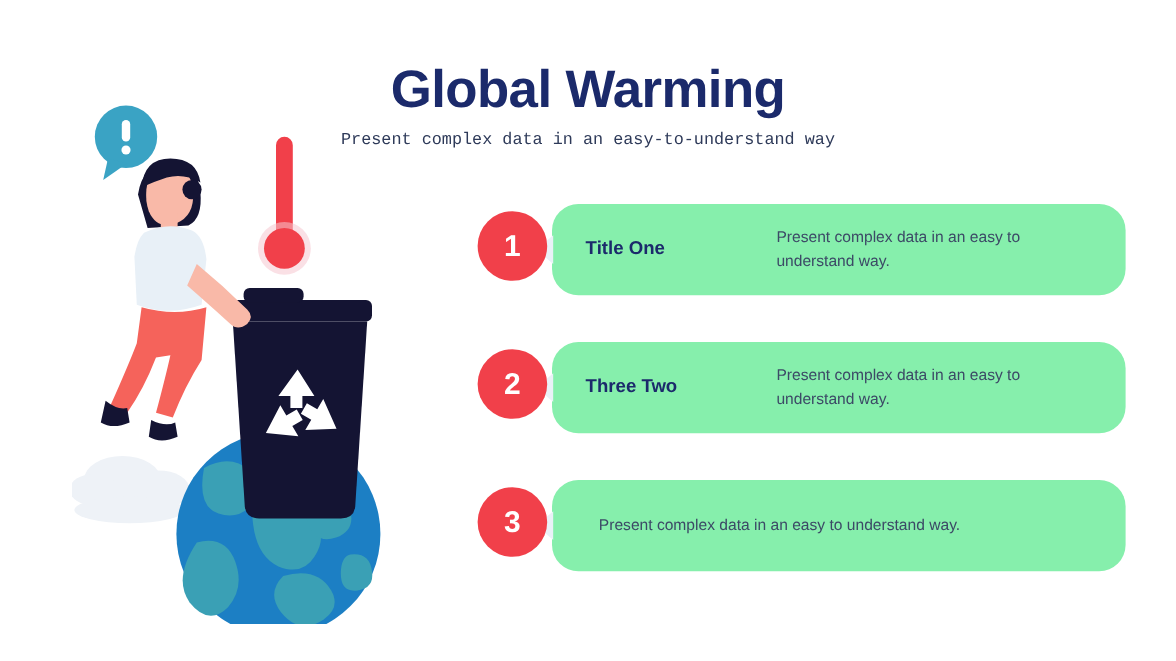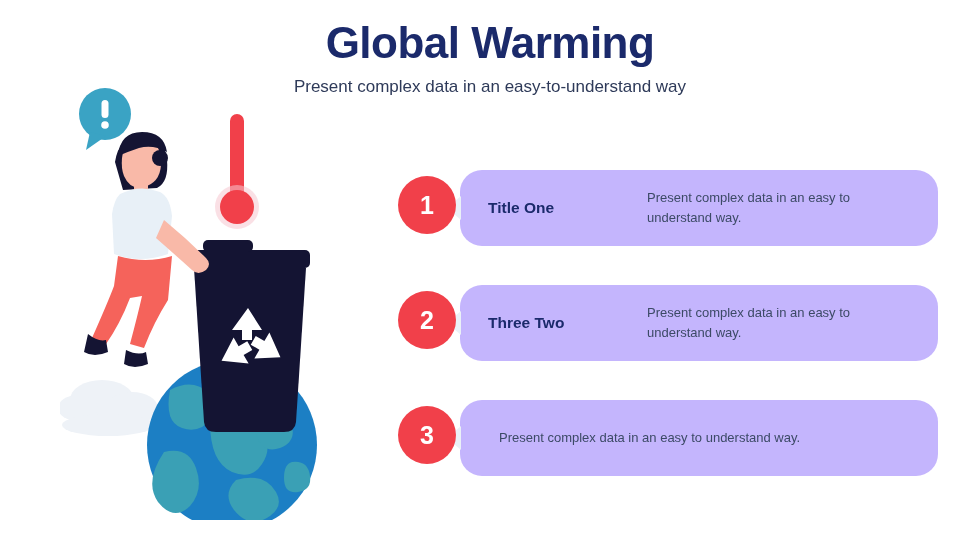--- a/index.html
+++ b/index.html
@@ -18,38 +18,39 @@
   .slide {
     position: relative;
     width: 980px;
     height: 551px;
     background: #ffffff;
   }
 
   
   .header {
     position: absolute;
-    top: 20px;
+    top: 52px;
     left: 0;
     width: 980px;
     text-align: center;
   }
   .title {
     font-size: 44px;
     font-weight: bold;
     color: #1b2a6b;
     letter-spacing: -0.5px;
     line-height: 1.05;
     margin: 0;
   }
   .subtitle {
     margin-top: 11px;
-    font-size: 17px;
+    font-size: 14px;
     color: #2e3a59;
     font-weight: 400;
+    font-family: Liberation Mono, monospace;
   }
 
   
   .illustration {
     position: absolute;
     left: 60px;
     top: 70px;
     width: 320px;
     height: 450px;
   }
@@ -67,21 +68,21 @@
     margin-bottom: 35px;
   }
   .item:last-child { margin-bottom: 0; }
 
   .bubble {
     position: absolute;
     left: 62px;
     top: 0;
     width: 478px;
     height: 76px;
-    background: #c4b5fd;
+    background: #86efac;
     border-radius: 22px;
     display: flex;
     align-items: center;
   }
   .bubble:before {
     content: "";
     position: absolute;
     left: -13px;
     top: 26px;
     width: 0;

